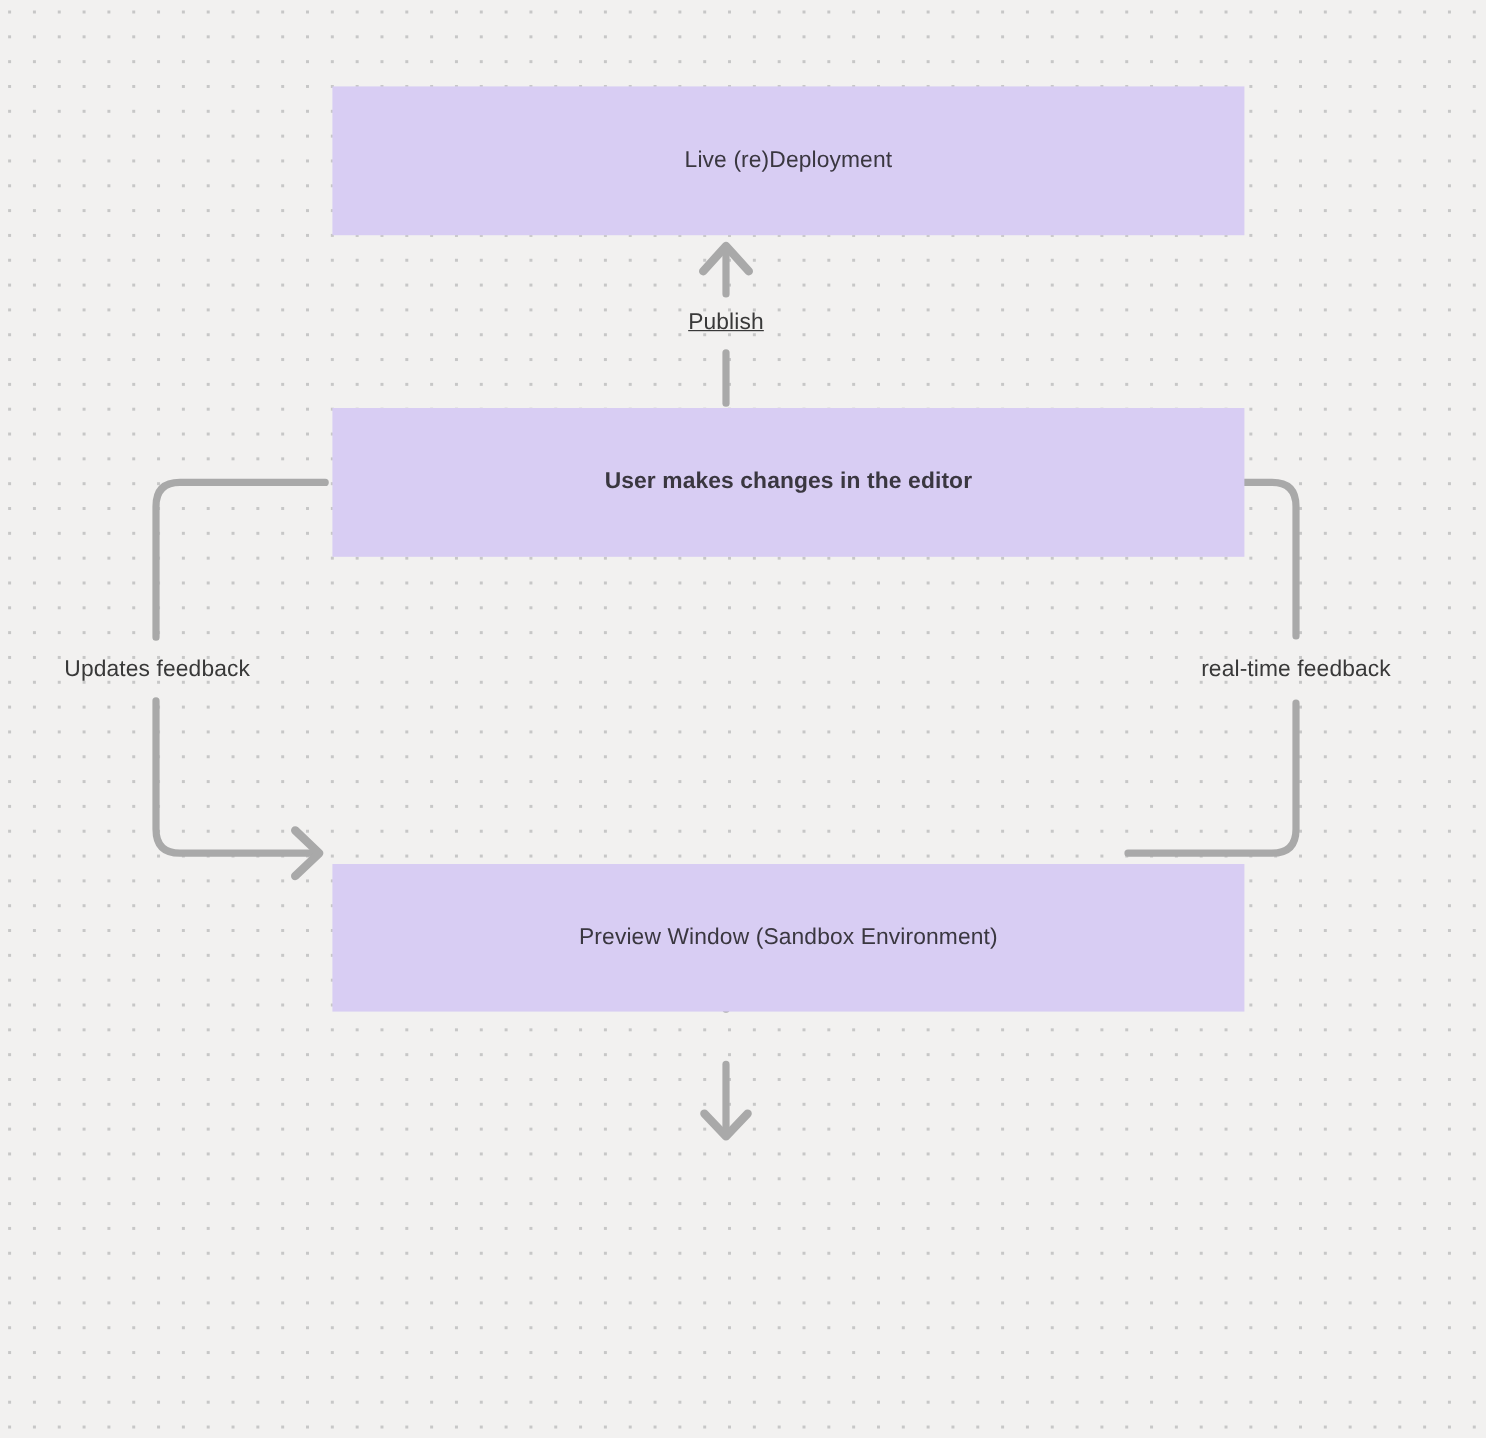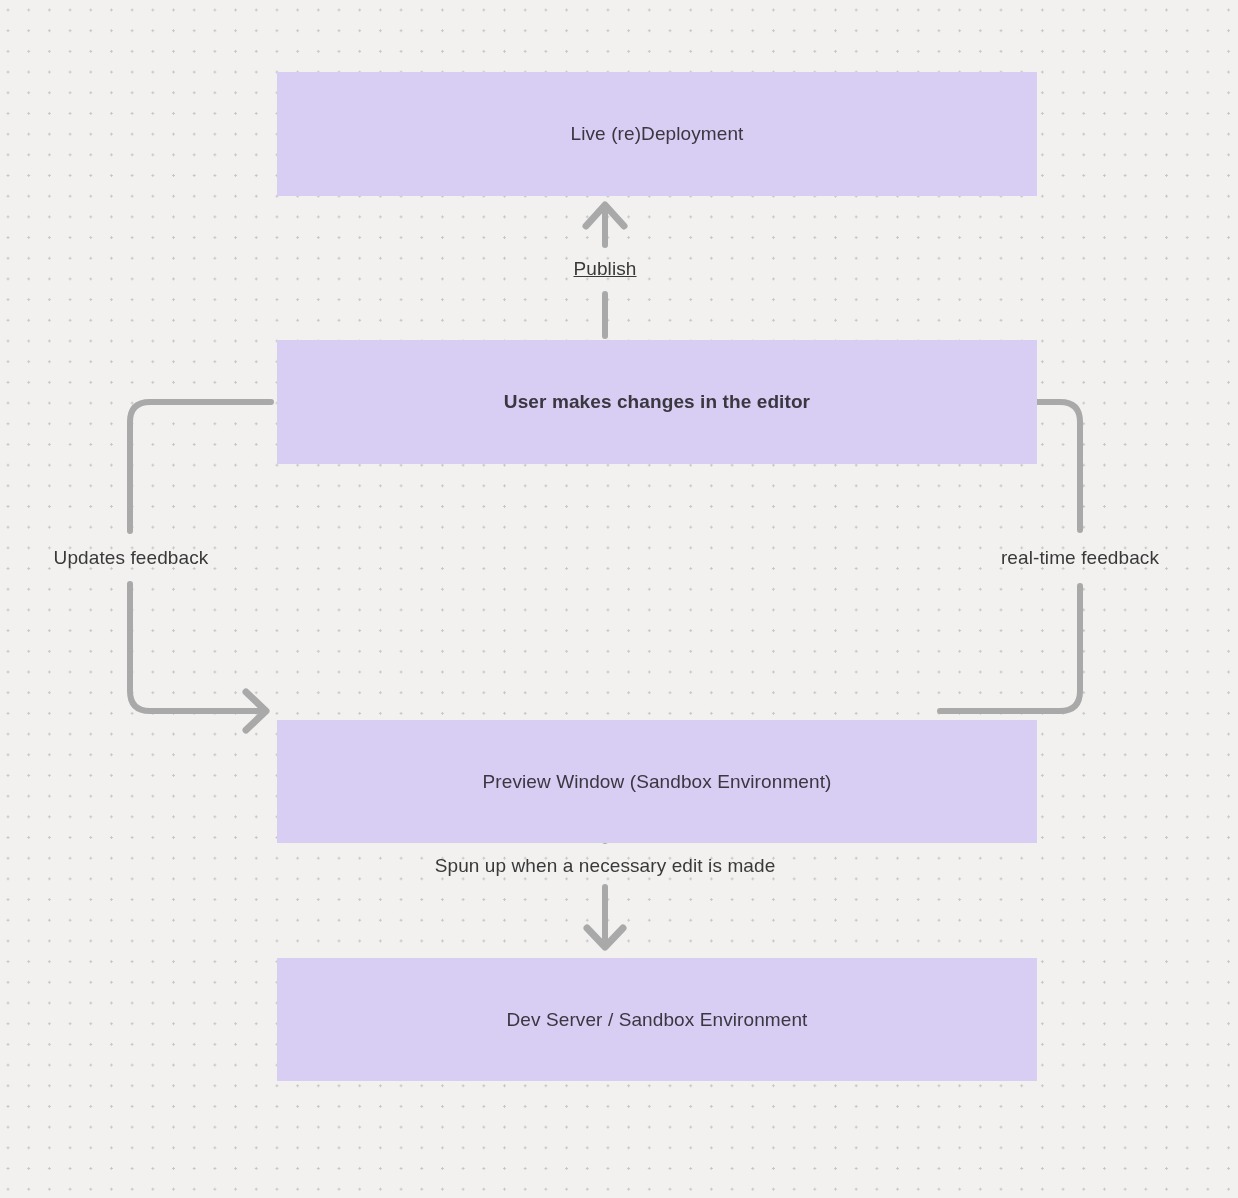--- a/index.html
+++ b/index.html
@@ -105,23 +105,21 @@
       <polyline class="edge-head" points="587,928 605,947 623,928"></polyline>
     </g>
   </svg>
 
   <div class="node node-1">Live (re)Deployment</div>
 
   <div class="node node-2">User makes changes in the editor</div>
 
   <div class="node node-3">Preview Window (Sandbox Environment)</div>
 
-  <div class="node node-4">Dev Server / Sandbox Environment</div>
 
   <div class="edge-label label-publish">Publish</div>
 
   <div class="edge-label label-updates">Updates feedback</div>
 
   <div class="edge-label label-realtime">real-time feedback</div>
 
-  <div class="edge-label label-spunup">Spun up when a necessary edit is made</div>
 
 </div>
 
 </body></html>

